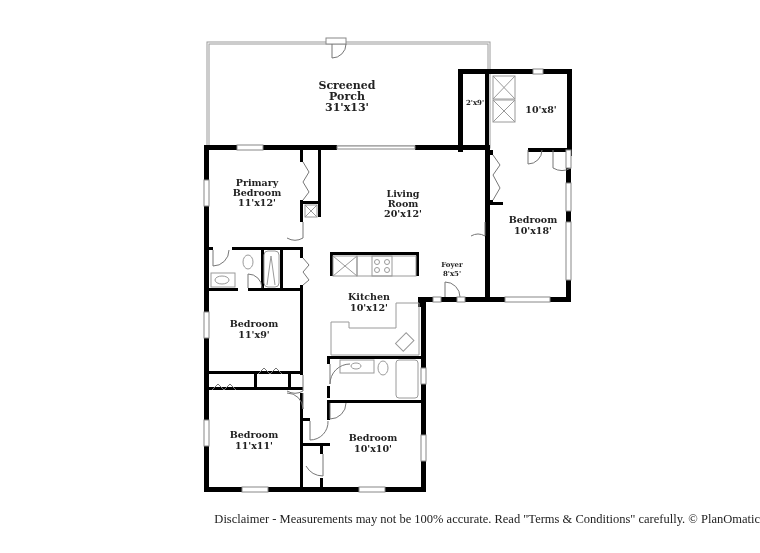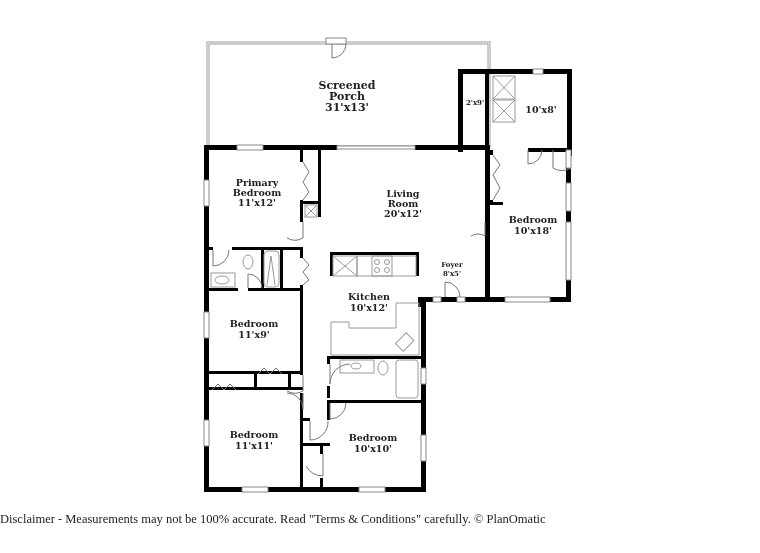--- a/index.html
+++ b/index.html
@@ -7,21 +7,21 @@
   #plan { position: absolute; left: 0; top: 0; width: 760px; height: 553px; }
   .wall { fill: #000; }
   .thin { fill: none; stroke: #9a9a9a; stroke-width: 1; }
   .win { fill: #fff; stroke: #888; stroke-width: 1; }
   .door { fill: none; stroke: #777; stroke-width: 1; }
   .lbl { font-family: "DejaVu Serif", "Liberation Serif", serif; font-weight: bold; fill: #222; text-anchor: middle; }
   .lbl-md { font-size: 11px; }
   .lbl-sm { font-size: 9.5px; }
   .lbl-xs { font-size: 7px; }
   .disclaimer {
-    position: absolute; left: 0; top: 512px; width: 760px; text-align: left;
+    position: absolute; left: 0; top: 512px; width: 760px; text-align: right;
     font-family: "Liberation Serif", "DejaVu Serif", serif; font-size: 12.5px; color: #222;
   }
 </style>
 </head>
 <body>
 
 <svg id="plan" viewBox="0 0 760 553" xmlns="http://www.w3.org/2000/svg">
 
   <g>
     <rect x="207" y="42" width="283" height="106" class="thin"></rect>

